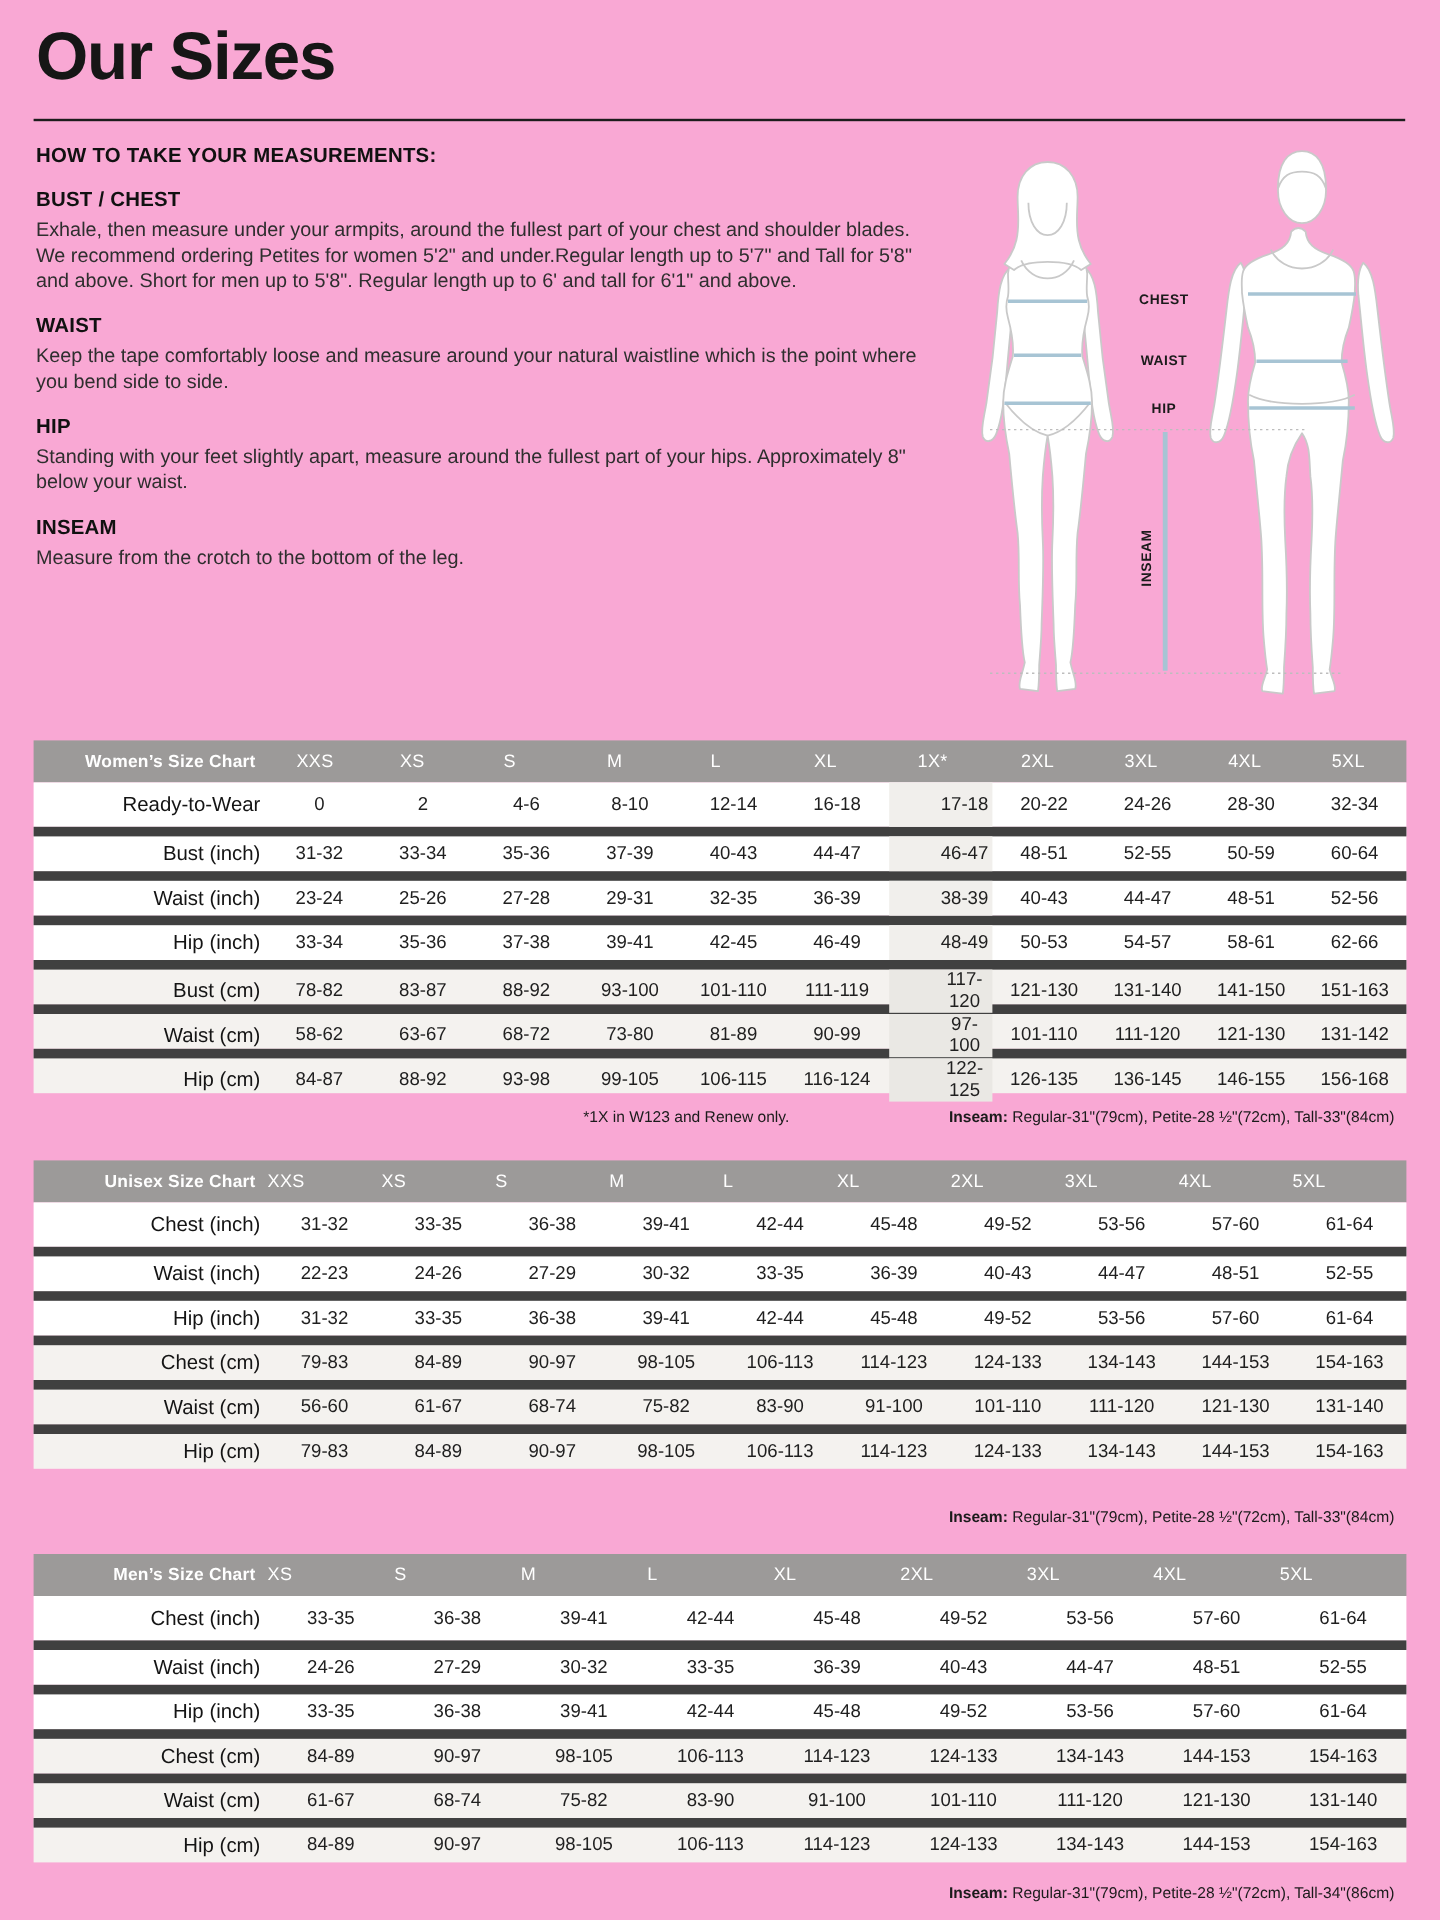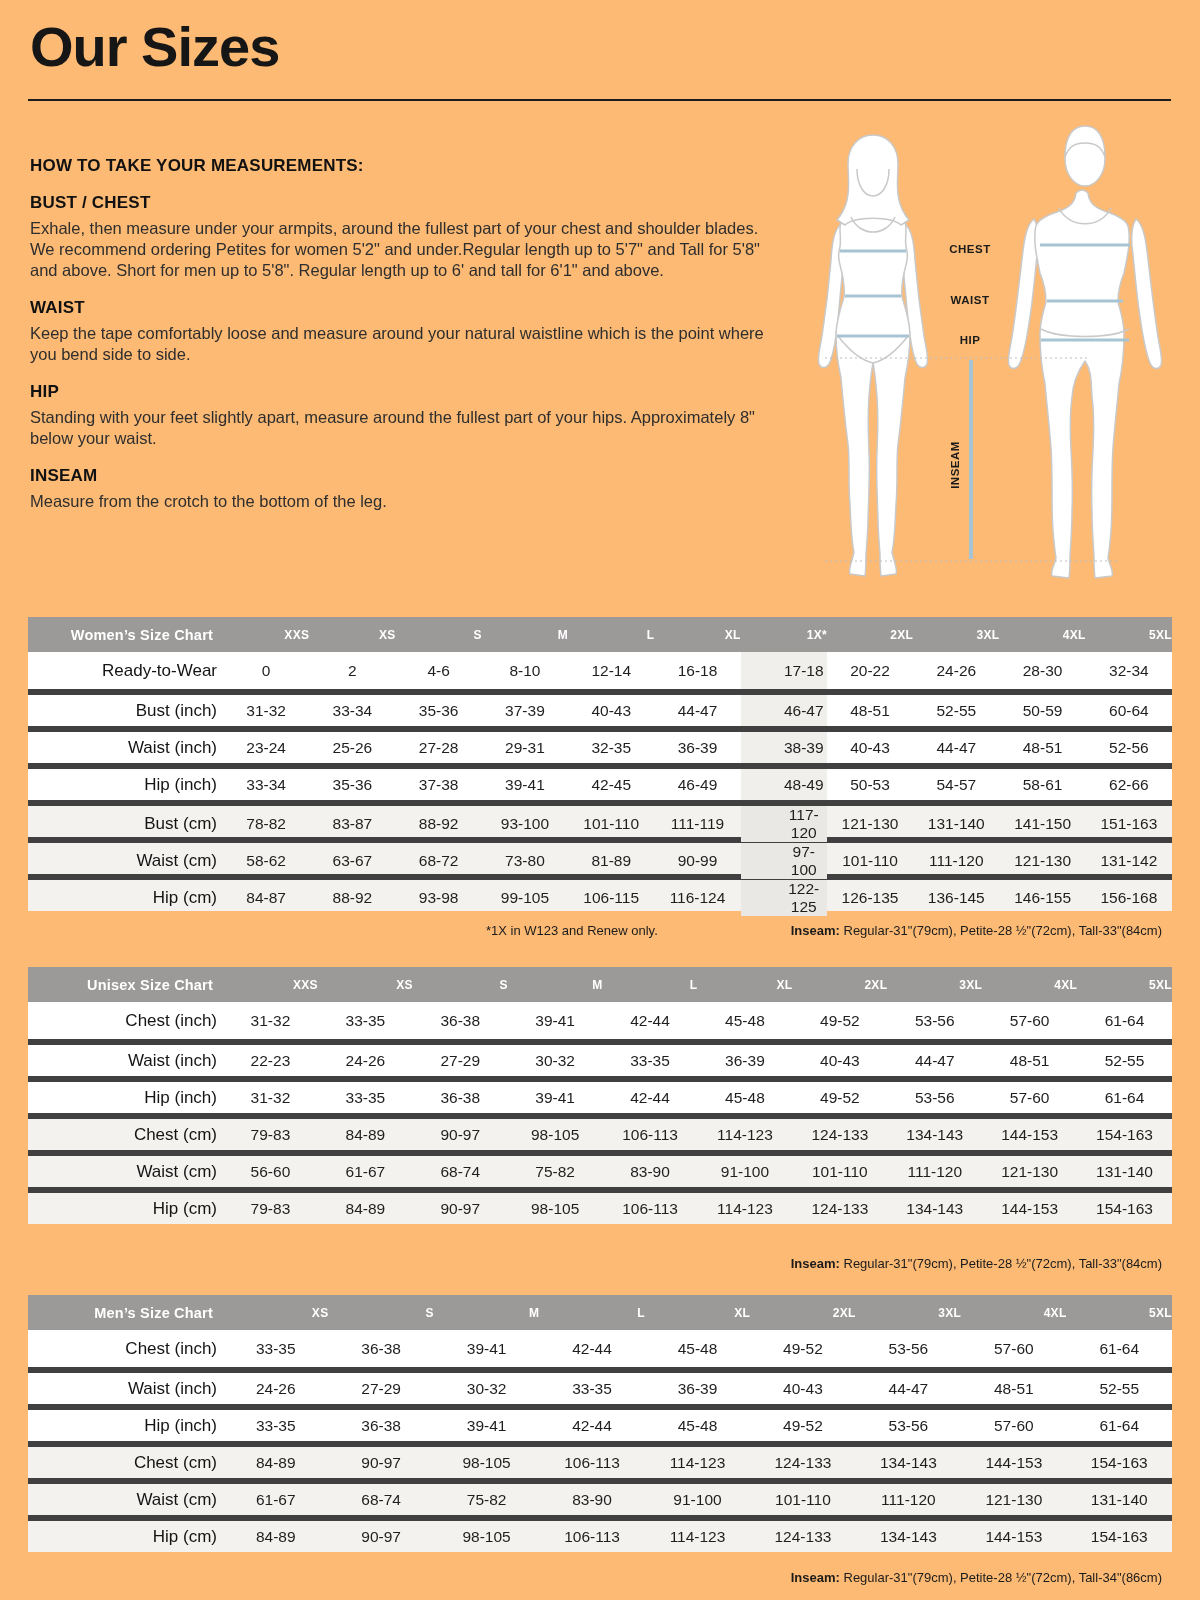--- a/index.html
+++ b/index.html
@@ -1,32 +1,32 @@
 <!DOCTYPE html>
 <html><head>
 <meta charset="utf-8">
 <style>
   html,body{margin:0;padding:0;background:#ffffff;}
-  .page{position:relative;width:1200px;height:1600px;background:#fdba74;overflow:hidden;
+  .page{position:relative;width:1200px;height:1600px;background:#f9a8d4;overflow:hidden;
         font-family:"Liberation Sans",sans-serif;color:#1e1e1e;}
   h1.title{position:absolute;left:30px;top:14px;margin:0;font-size:56px;font-weight:800;
         letter-spacing:-1px;color:#161616;}
   .divider{position:absolute;left:28px;top:99px;width:1143px;height:2px;background:#1c1c1c;}
-  .instructions{position:absolute;left:30px;top:120px;width:748px;margin-top:36px;}
+  .instructions{position:absolute;left:30px;top:120px;width:748px;}
   .instructions h2{margin:0 0 6px 0;font-size:17px;font-weight:bold;color:#111;letter-spacing:.2px;}
   .sec h3{margin:17px 0 5px 0;font-size:17px;font-weight:bold;color:#111;letter-spacing:.2px;}
   .sec p{margin:0;font-size:16.5px;line-height:21px;color:#2e2e2e;}
   .figure{position:absolute;left:788px;top:113px;}
 
   .sizetable{position:absolute;left:28px;width:1144px;}
   .thead{display:grid;height:35px;align-items:center;background:#9c9a99;color:#fff;}
-  .thead .th{text-align:right;font-size:12px;font-weight:bold;letter-spacing:.3px;}
+  .thead .th{text-align:left;font-size:15px;font-weight:normal;letter-spacing:.3px;}
   .thead .th-label{text-align:right;padding-right:10px;font-size:14.5px;font-weight:bold;letter-spacing:.2px;}
   .trow{display:grid;height:37px;box-sizing:border-box;align-items:center;background:#fff;}
-  .trow + .trow{border-top:6px solid #404040;}
+  .trow + .trow{border-top:8px solid #404040;}
   .trow .cell{text-align:center;font-size:15.5px;color:#1f1f1f;height:100%;display:flex;align-items:center;justify-content:center;}
   .trow .label{justify-content:flex-end;padding-right:6px;font-weight:normal;font-size:17px;box-sizing:border-box;color:#141414;}
   .trow.shaded{background:#f4f2ef;}
   .trow .cell.hl{background:#f1efec;padding-left:40px;}
   .trow.shaded .cell.hl{background:#eae8e4;}
 
   .footnote{position:absolute;left:28px;width:1144px;height:18px;font-size:13px;color:#1b1b1b;}
   .fn-left{position:absolute;left:458px;top:0;}
   .fn-right{position:absolute;right:10px;top:0;}
   .fn-right b{font-weight:bold;}

